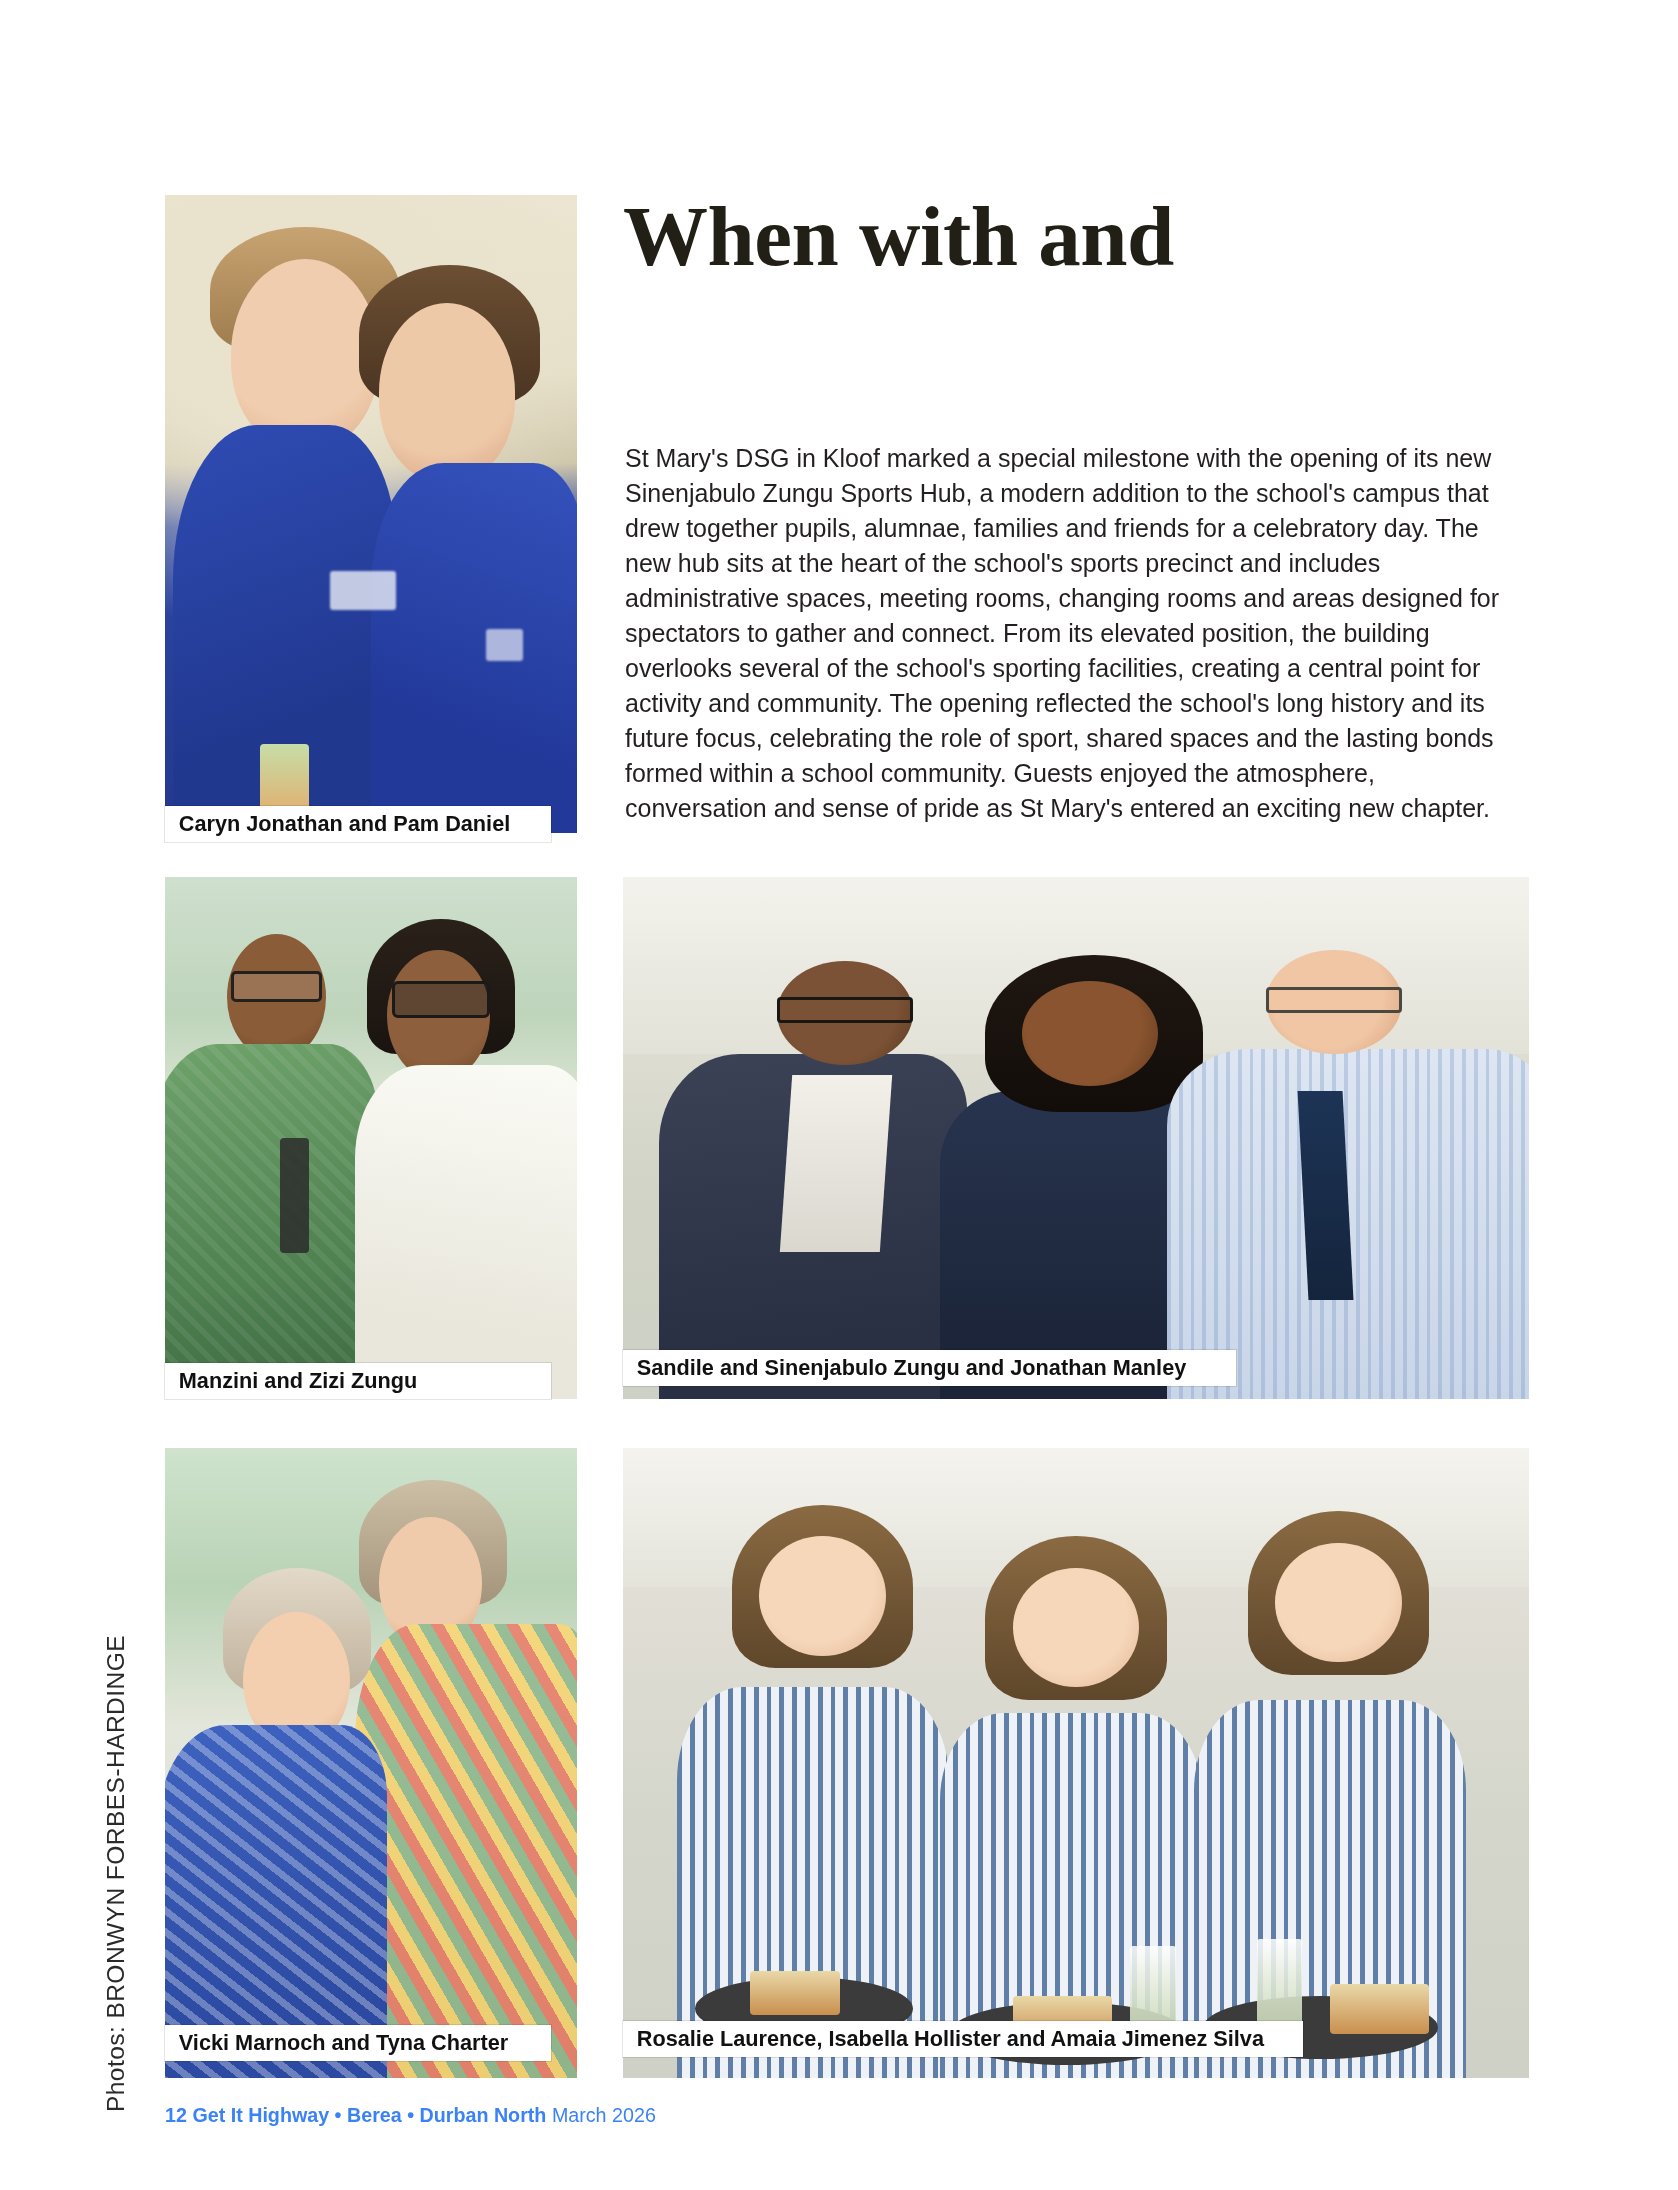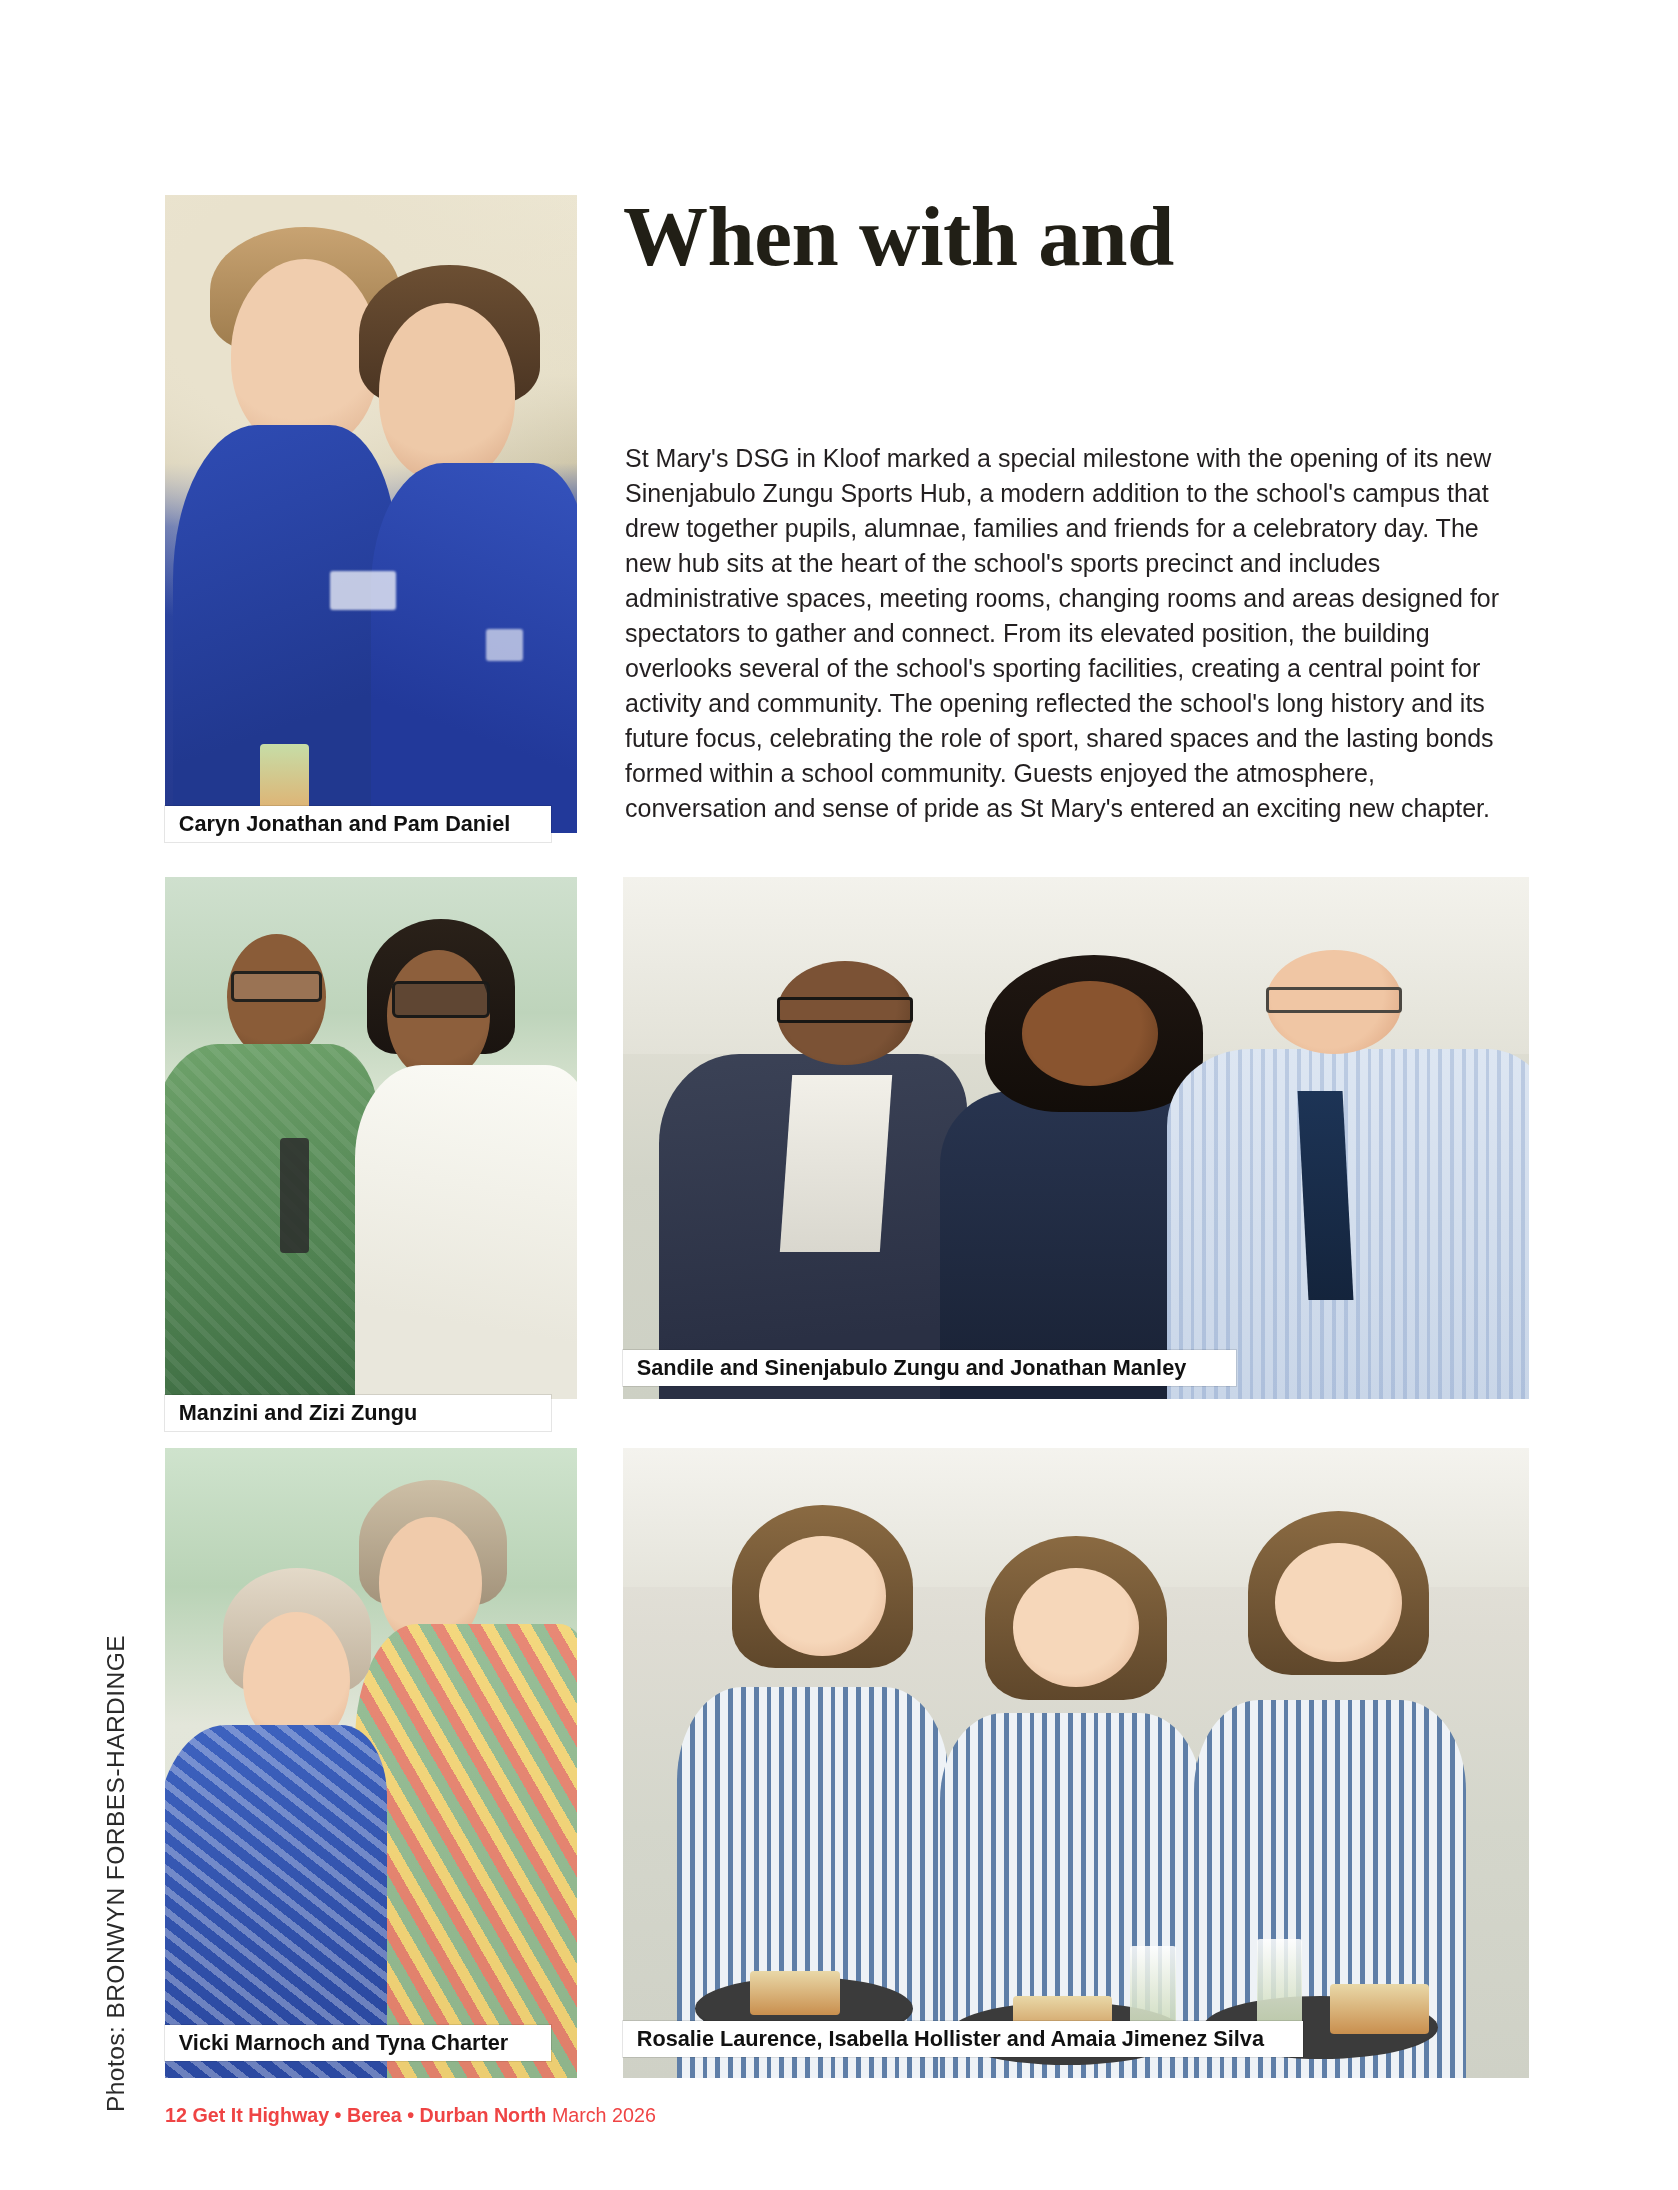--- a/index.html
+++ b/index.html
@@ -86,21 +86,21 @@
     white-space: nowrap;
   }
 
   
   .footer {
     position: absolute;
     left: 165px;
     top: 2104px;
     font-family: "Liberation Sans", "DejaVu Sans", sans-serif;
     font-size: 19.7px;
-    color: #ef4444;
+    color: #3b82f6;
     white-space: nowrap;
   }
   .footer .fb { font-weight: 700; }
 
   
 
   
   .p1-bg {
     background:
       radial-gradient(circle at 30% 18%, #e9e2cd 0 20%, transparent 55%),
@@ -373,21 +373,21 @@
       <div class="p2-hair-b"></div>
       <div class="p2-face-a"></div>
       <div class="p2-glass-a"></div>
       <div class="p2-face-b"></div>
       <div class="p2-glass-b"></div>
       <div class="p2-shirt-a"></div>
       <div class="p2-shirt-b"></div>
       <div class="p2-lanyard"></div>
     </div>
   </div>
-  <div class="caption" style="left:165px; top:1363px; width:386px;margin-top:32px;">Manzini and Zizi Zungu</div>
+  <div class="caption" style="left:165px; top:1363px; width:386px;">Manzini and Zizi Zungu</div>
 
   <div class="photo p3-bg" style="left:623px; top:877px; width:906px; height:522px;">
     <div class="img">
       <div class="p3-tent"></div>
       <div class="p3-suit-a"></div>
       <div class="p3-shirt-a"></div>
       <div class="p3-face-a"></div>
       <div class="p3-glass-a"></div>
       <div class="p3-jacket-b"></div>
       <div class="p3-hair-b"></div>

